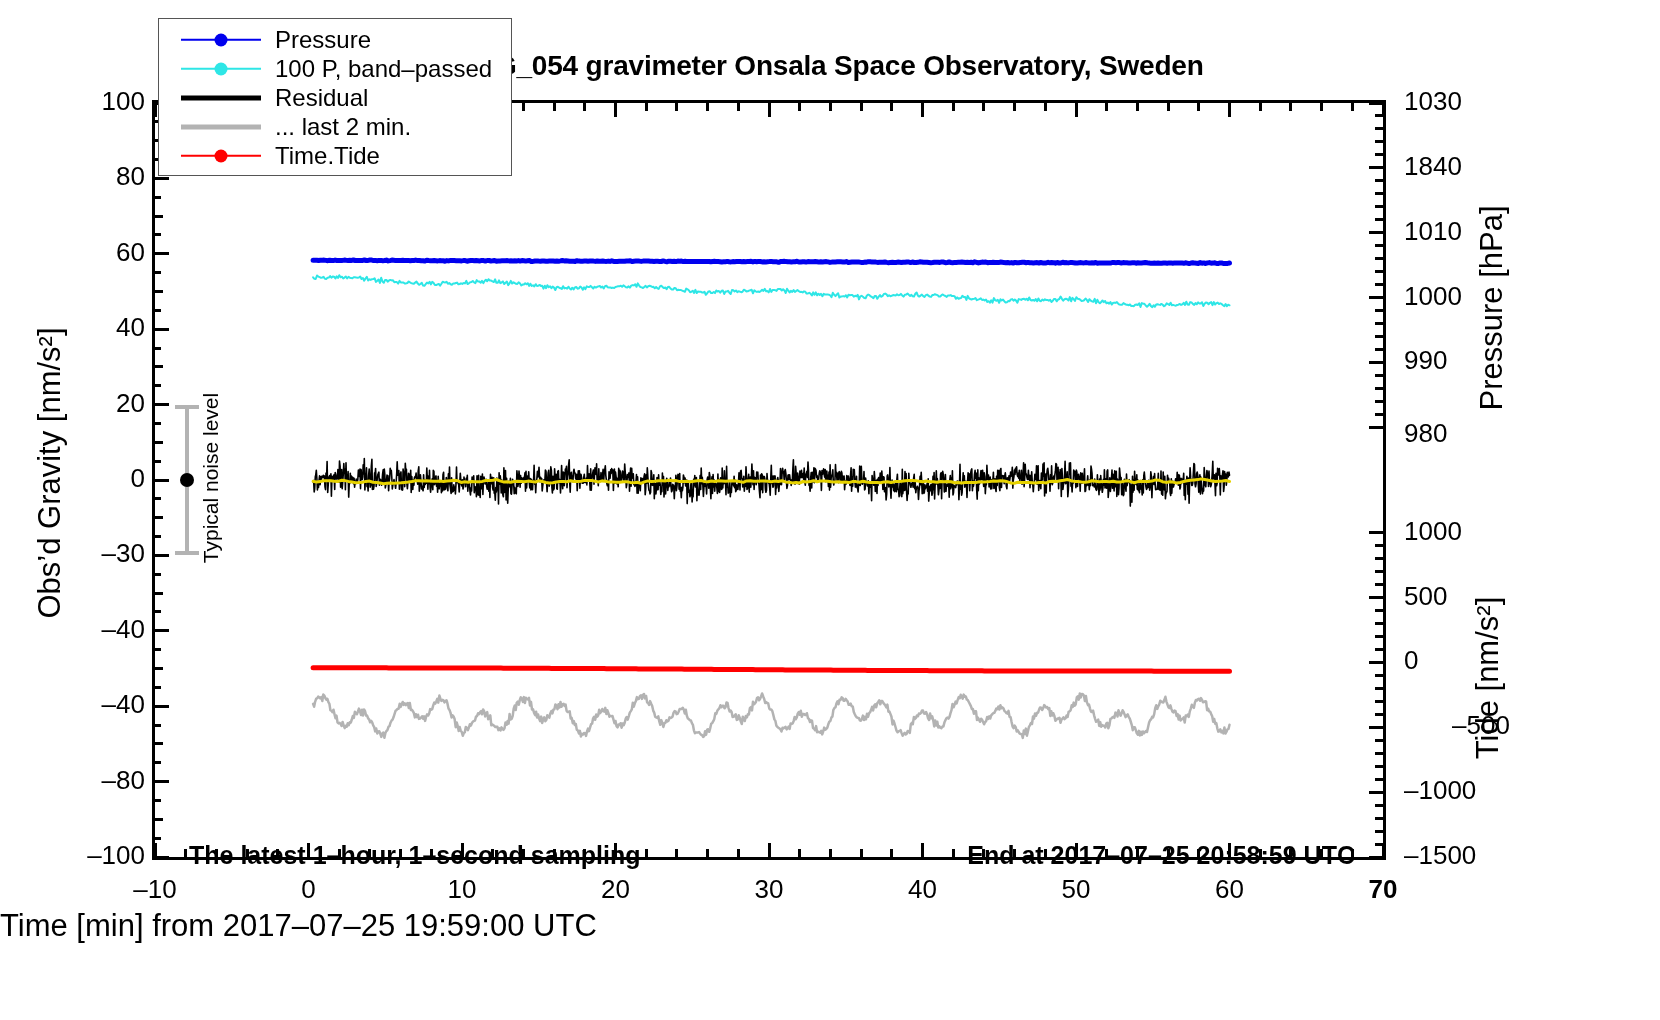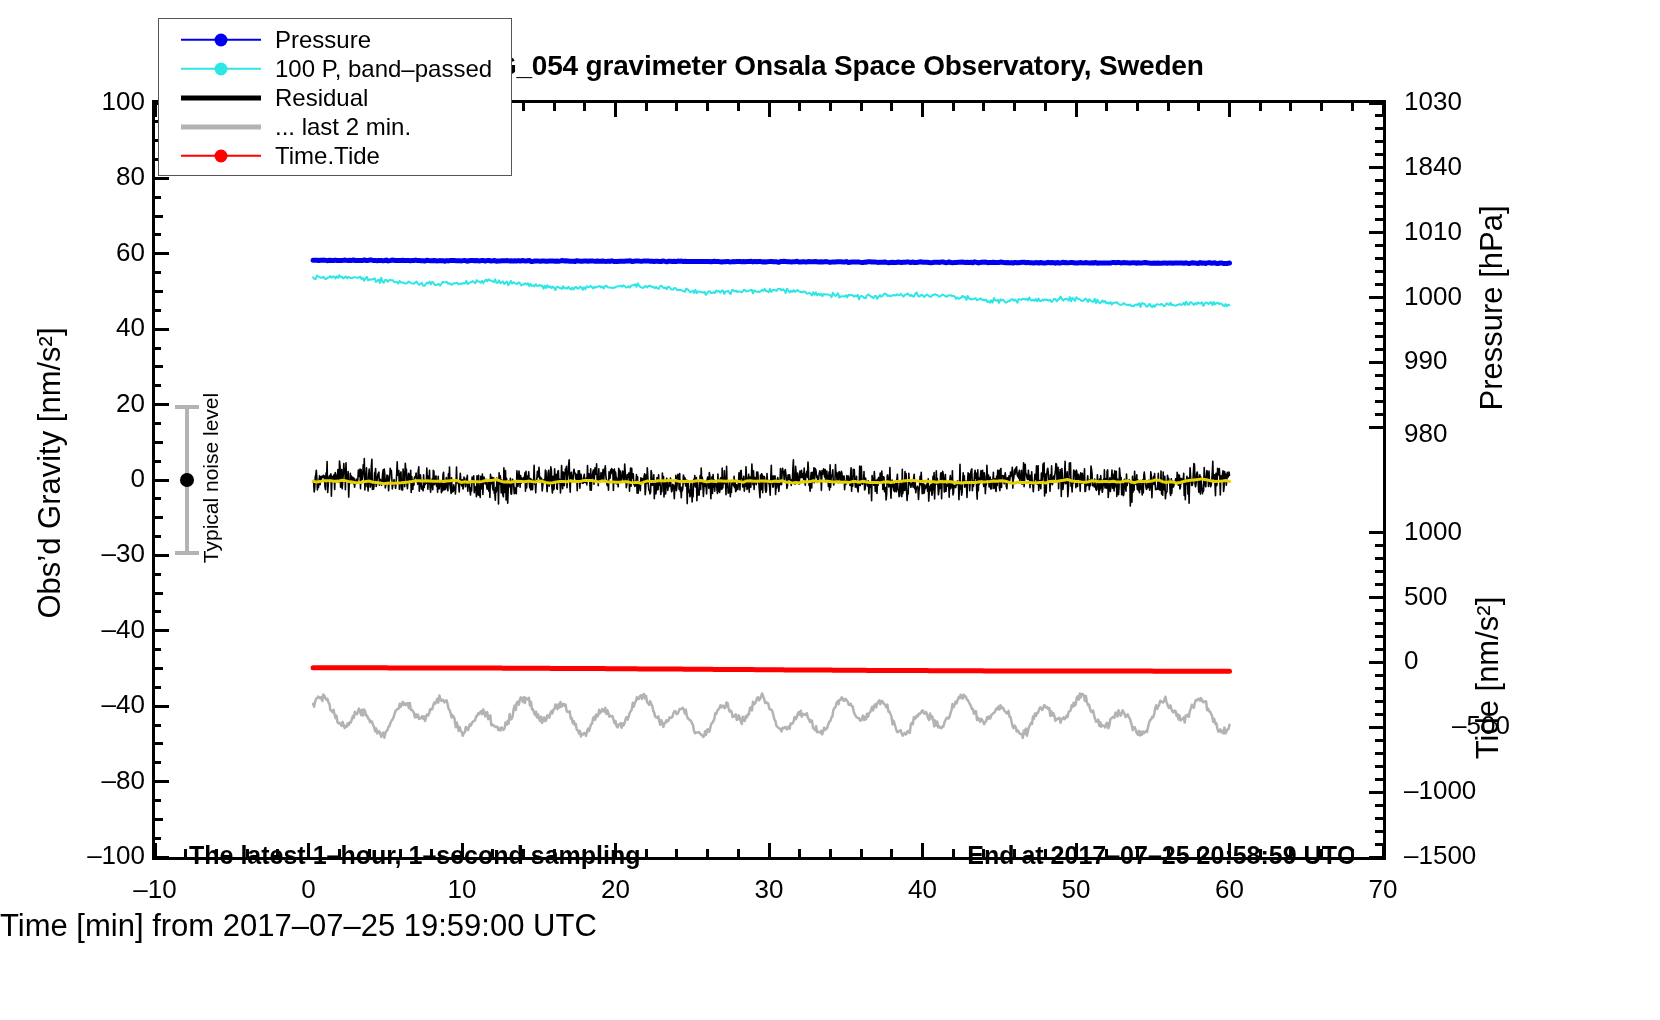--- a/index.html
+++ b/index.html
@@ -378,14 +378,14 @@
     <div class="tick-right" style="top: 775.156px;">–1000</div>
     <div class="tick-right" style="top: 840px;">–1500</div>
     <div class="tick-bottom" style="left: 95px; top: 874px;">–10</div>
     <div class="tick-bottom" style="left: 248.5px; top: 874px;">0</div>
     <div class="tick-bottom" style="left: 402px; top: 874px;">10</div>
     <div class="tick-bottom" style="left: 555.5px; top: 874px;">20</div>
     <div class="tick-bottom" style="left: 709px; top: 874px;">30</div>
     <div class="tick-bottom" style="left: 862.5px; top: 874px;">40</div>
     <div class="tick-bottom" style="left: 1016px; top: 874px;">50</div>
     <div class="tick-bottom" style="left: 1169.5px; top: 874px;">60</div>
-    <div class="tick-bottom" style="left: 1323px; top: 874px;">70</div>
+    <div class="tick-bottom" style="left: 1323px; top: 874px; font-weight: bold;">70</div>
   </div>
 
 </body></html>

